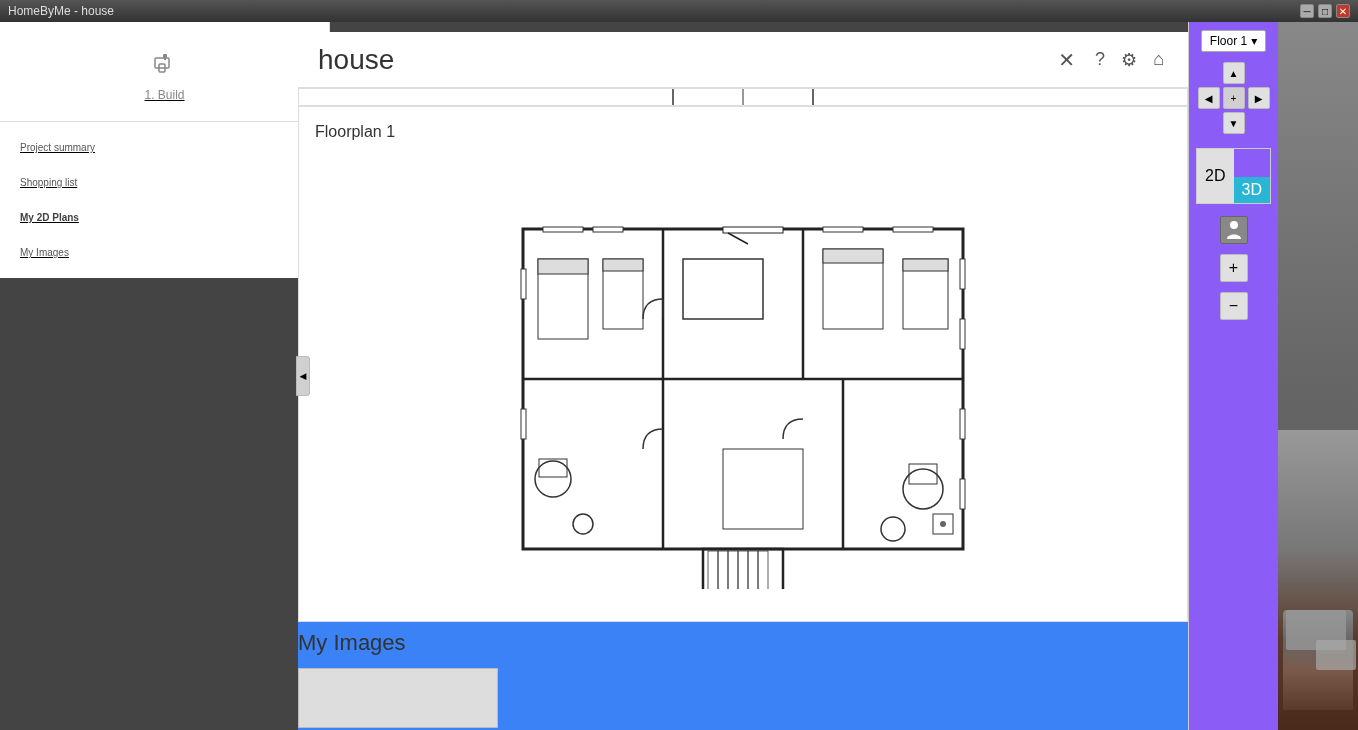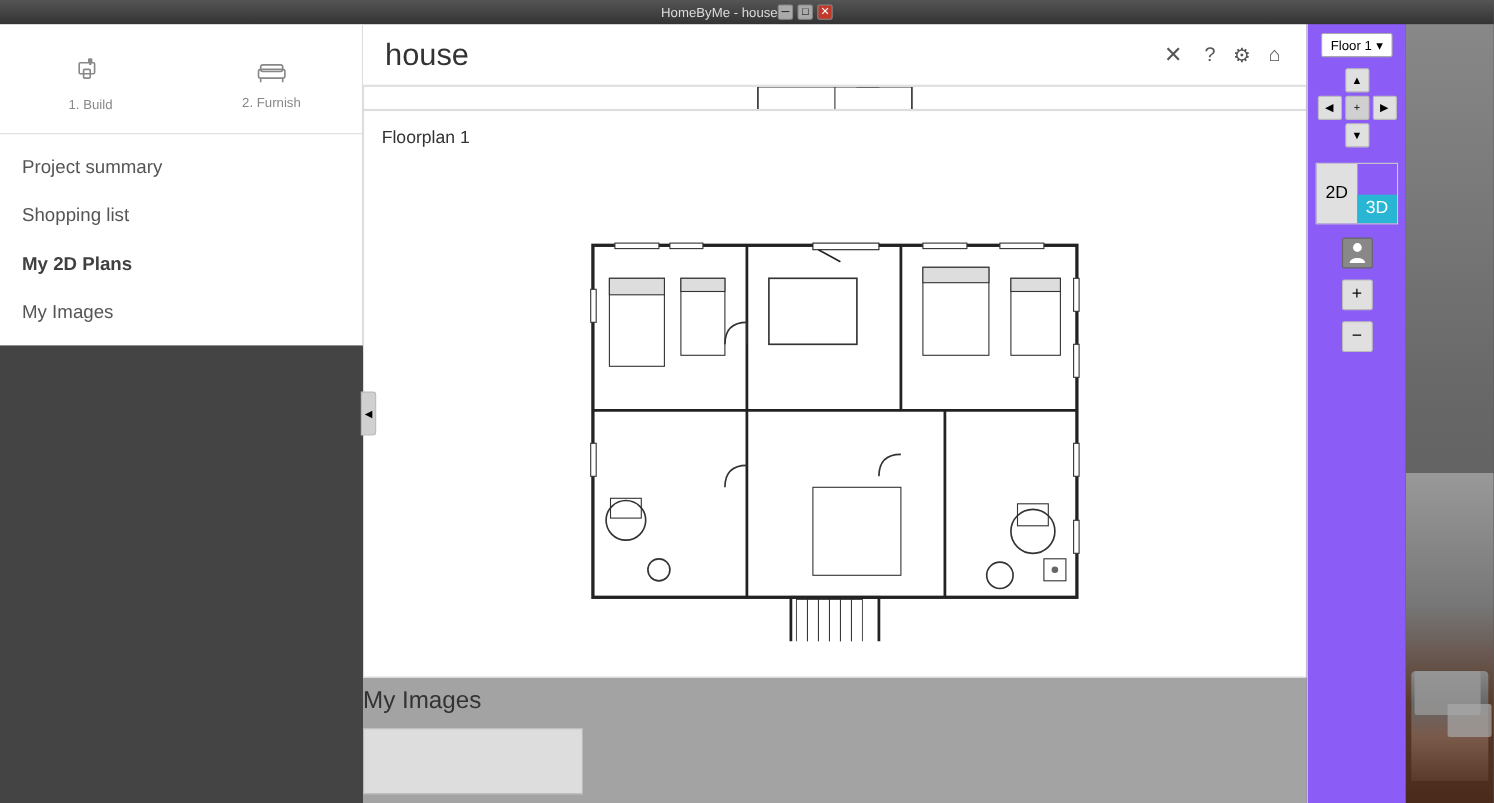--- a/index.html
+++ b/index.html
@@ -4,21 +4,21 @@
   <style>
     * { box-sizing: border-box; margin: 0; padding: 0; }
     body { font-family: Arial, sans-serif; background: #444; width: 1358px; height: 730px; overflow: hidden; }
 
     
     .title-bar {
       background: linear-gradient(to bottom, #555, #333);
       height: 22px;
       display: flex;
       align-items: center;
-      justify-content: center;
+      justify-content: space-between;
       padding: 0 8px;
       color: #ddd;
       font-size: 12px;
     }
     .title-bar-controls { display: flex; gap: 4px; }
     .title-bar-btn {
       width: 14px; height: 14px;
       display: flex; align-items: center; justify-content: center;
       font-size: 10px; color: #000; cursor: pointer; border: 1px solid #888;
       border-radius: 2px;
@@ -74,43 +74,44 @@
     }
 
     .sidebar-nav {
       display: flex;
       flex-direction: column;
       padding: 8px 0;
     }
 
     .sidebar-nav-item {
       padding: 12px 20px;
-      font-size: 17px;
+      font-size: 10px;
       cursor: pointer;
       color: #555;
     }
     .sidebar-nav-item.active {
       font-weight: bold;
       color: #222;
     }
 
     
     .right-panel {
       flex: 1;
       display: flex;
       position: relative;
     }
 
     
     .main-content {
       flex: 1;
-      background: #a3a3a3;
+      background: #3b82f6;
       overflow-y: auto;
       display: flex;
       flex-direction: column;
+      margin-top: 10px;
     }
 
     .content-header {
       background: #fff;
       padding: 12px 20px;
       display: flex;
       align-items: center;
       justify-content: space-between;
       border-bottom: 1px solid #ddd;
       height: 56px;
@@ -270,22 +271,23 @@
       background: #fff;
       border: 1px solid #aaa;
       padding: 3px 8px;
       font-size: 12px;
       cursor: pointer;
       border-radius: 2px;
     }
 
     .sidebar-wrapper {
       position: relative;
-      width: 330px;
+      width: 298px;
       flex-shrink: 0;
+      text-decoration: underline;
     }
 
     .collapse-arrow {
       position: absolute;
       right: -12px;
       top: 50%;
       transform: translateY(-50%);
       width: 14px;
       height: 40px;
       background: #d0d0d0;
@@ -333,31 +335,20 @@
             
             <svg width="28" height="28" viewBox="0 0 28 28">
               <rect x="4" y="8" width="14" height="10" rx="1" fill="none" stroke="#888" stroke-width="1.5"></rect>
               <rect x="8" y="14" width="6" height="8" rx="1" fill="none" stroke="#888" stroke-width="1.5"></rect>
               <line x1="14" y1="6" x2="14" y2="10" stroke="#888" stroke-width="2"></line>
               <rect x="12" y="4" width="4" height="4" rx="1" fill="#888"></rect>
             </svg>
           </span>
           <span>1. Build</span>
         </div>
-        <div class="sidebar-tab">
-          <span class="tab-icon">
-            <svg width="32" height="24" viewBox="0 0 32 24">
-              <rect x="4" y="12" width="24" height="8" rx="2" fill="none" stroke="#888" stroke-width="1.5"></rect>
-              <rect x="6" y="8" width="20" height="6" rx="2" fill="none" stroke="#888" stroke-width="1.5"></rect>
-              <line x1="6" y1="20" x2="6" y2="24" stroke="#888" stroke-width="1.5"></line>
-              <line x1="26" y1="20" x2="26" y2="24" stroke="#888" stroke-width="1.5"></line>
-            </svg>
-          </span>
-          <span>2. Furnish</span>
-        </div>
       </div>
 
       <div class="sidebar-nav">
         <div class="sidebar-nav-item">
           <span>Project summary</span>
         </div>
         <div class="sidebar-nav-item">
           <span>Shopping list</span>
         </div>
         <div class="sidebar-nav-item active" style="font-weight:bold; color:#404040;">

